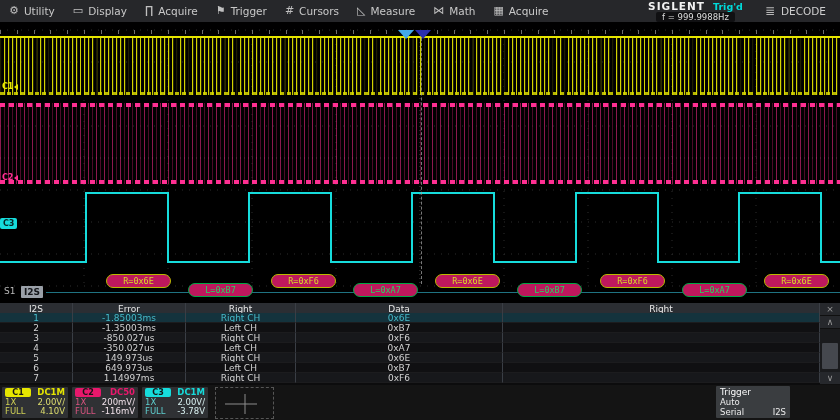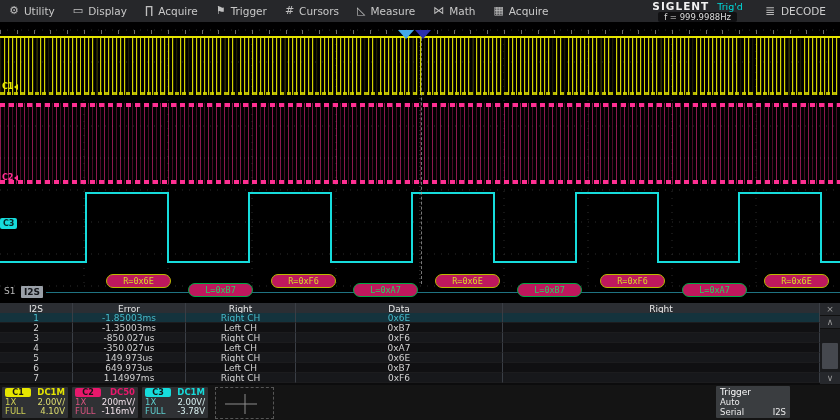--- a/index.html
+++ b/index.html
@@ -9,21 +9,21 @@
   
   #menubar{position:absolute;left:0;top:0;width:840px;height:22px;background:#26272a;
            display:flex;align-items:center;border-bottom:1px solid #000;}
   .menu-item{display:flex;align-items:center;gap:5px;padding:0 9px;height:22px;
              color:#c9c9c9;font-size:10.5px;cursor:default;white-space:nowrap;}
   .menu-item .mi{font-size:11px;color:#c0c0c0;line-height:22px;}
   #brand{margin-left:auto;display:flex;flex-direction:column;align-items:center;justify-content:center;
          height:22px;padding:0 4px;}
   #brand .line1{display:flex;align-items:baseline;gap:8px;}
   #logo{color:#f2f2f2;font-weight:bold;font-size:10.5px;letter-spacing:1px;}
-  #trigd{color:#00d9d9;font-size:9.5px;font-weight:normal;}
+  #trigd{color:#00d9d9;font-size:9.5px;font-weight:bold;}
   #freq{background:#101012;border-radius:2px;color:#dcdcdc;font-size:8.5px;line-height:10px;
         padding:0 6px;margin-top:0;}
   #decode-btn{display:flex;align-items:center;gap:6px;color:#cfcfcf;font-size:10.5px;
               padding:0 14px 0 18px;height:22px;}
   #decode-btn .mi{font-size:12px;color:#b8b8b8;}
 
   
   #scope{position:absolute;left:0;top:22px;width:840px;height:281px;background:#000;}
   #grid{position:absolute;left:0;top:0;}
   #topticks{position:absolute;left:0;top:8px;width:840px;height:4px;

